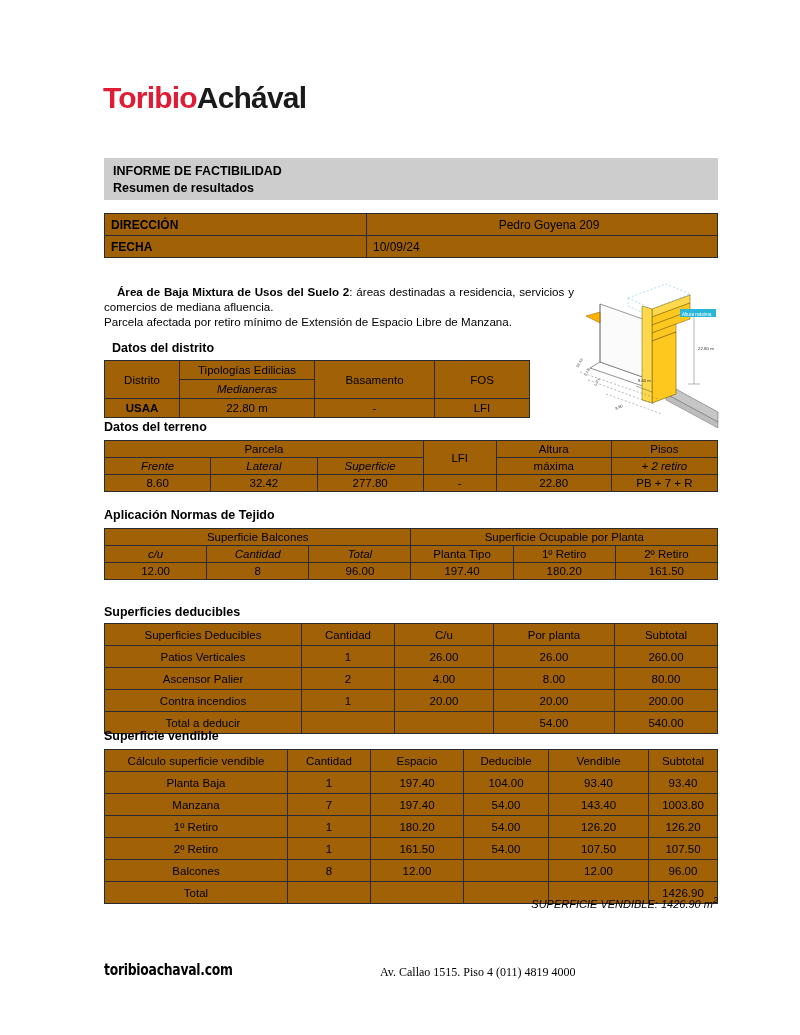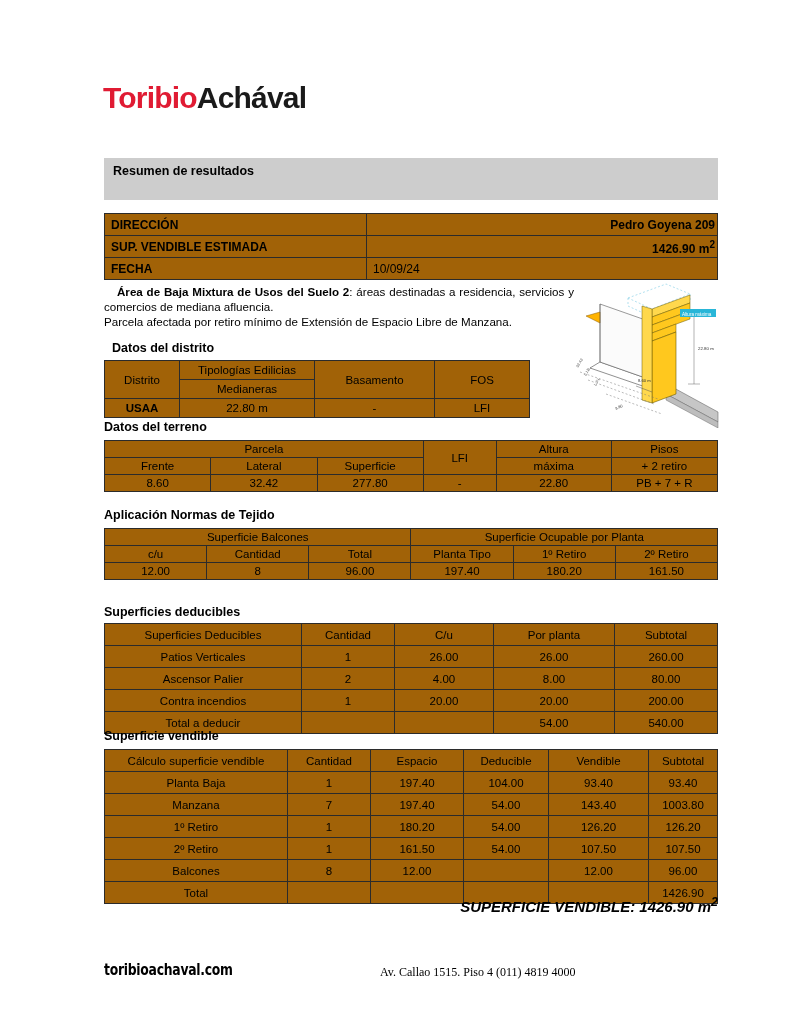--- a/index.html
+++ b/index.html
@@ -65,30 +65,30 @@
     font-size: 11.5px;
     text-align: center;
     padding: 1px 2px;
     line-height: 14px;
     vertical-align: middle;
     overflow: hidden;
     white-space: nowrap;
   }
   td.b { font-weight: bold; }
   td.l { text-align: left; padding-left: 6px; }
-  td.sm { font-size: 9px; }
+  td.sm { font-size: 9px; font-style: italic; }
   td.big { font-size: 14px; border-radius: 6px; }
   td.hdr13 { font-size: 12.5px; }
 
   
   #head-table { left: 104px; top: 213px; width: 614px; }
   #head-table td { height: 19px; font-size: 12px; }
   #head-table td.lbl { font-weight: bold; text-align: left; padding-left: 6px; }
   #head-table td.val { text-align: left; padding-left: 6px; }
-  #head-table td.valb { text-align: right; padding-left: 16px; font-weight: bold; }
+  #head-table td.valb { text-align: center; padding-left: 16px; font-weight: normal; }
 
   
   .para {
     position: absolute;
     left: 104px;
     top: 284px;
     width: 470px;
     font-size: 11.6px;
     line-height: 15.2px;
     text-align: justify;
@@ -127,22 +127,22 @@
   #vendible-table { left: 104px; top: 749px; width: 614px; }
   #vendible-table td { height: 19px; font-size: 11.5px; }
 
   
   .total-line {
     position: absolute;
     left: 104px;
     top: 895px;
     width: 614px;
     text-align: right;
-    font-size: 15px;
-    font-weight: bold;
+    font-size: 11px;
+    font-weight: normal;
     font-style: italic;
   }
 
   
   .footer-site {
     position: absolute;
     left: 104px;
     top: 960px;
     font-size: 16px;
     font-weight: bold;
@@ -174,32 +174,29 @@
 </head>
 <body>
 
 <div class="page">
 
   <div class="logo">
     <span class="logo-red">Toribio</span><span class="logo-black">Achával</span>
   </div>
 
   <div class="banner">
+    <div>INFORME DE FACTIBILIDAD</div>
     <div>Resumen de resultados</div>
   </div>
 
   <table class="doc" id="head-table">
     <tbody>
         <tr>
       <td class="lbl" style="width:253px">DIRECCIÓN</td>
       <td class="valb">Pedro Goyena 209</td>
-    </tr>
-    <tr>
-      <td class="lbl">SUP. VENDIBLE ESTIMADA</td>
-      <td class="valb"><span>1426.90 m</span><sup>2</sup></td>
     </tr>
     <tr>
       <td class="lbl">FECHA</td>
       <td class="val">10/09/24</td>
     </tr>
   </tbody>
     </table>
 
   <div class="para">
     <span class="bold">Área de Baja Mixtura de Usos del Suelo 2</span><span>: áreas destinadas a residencia, servicios y comercios de mediana afluencia.</span>

